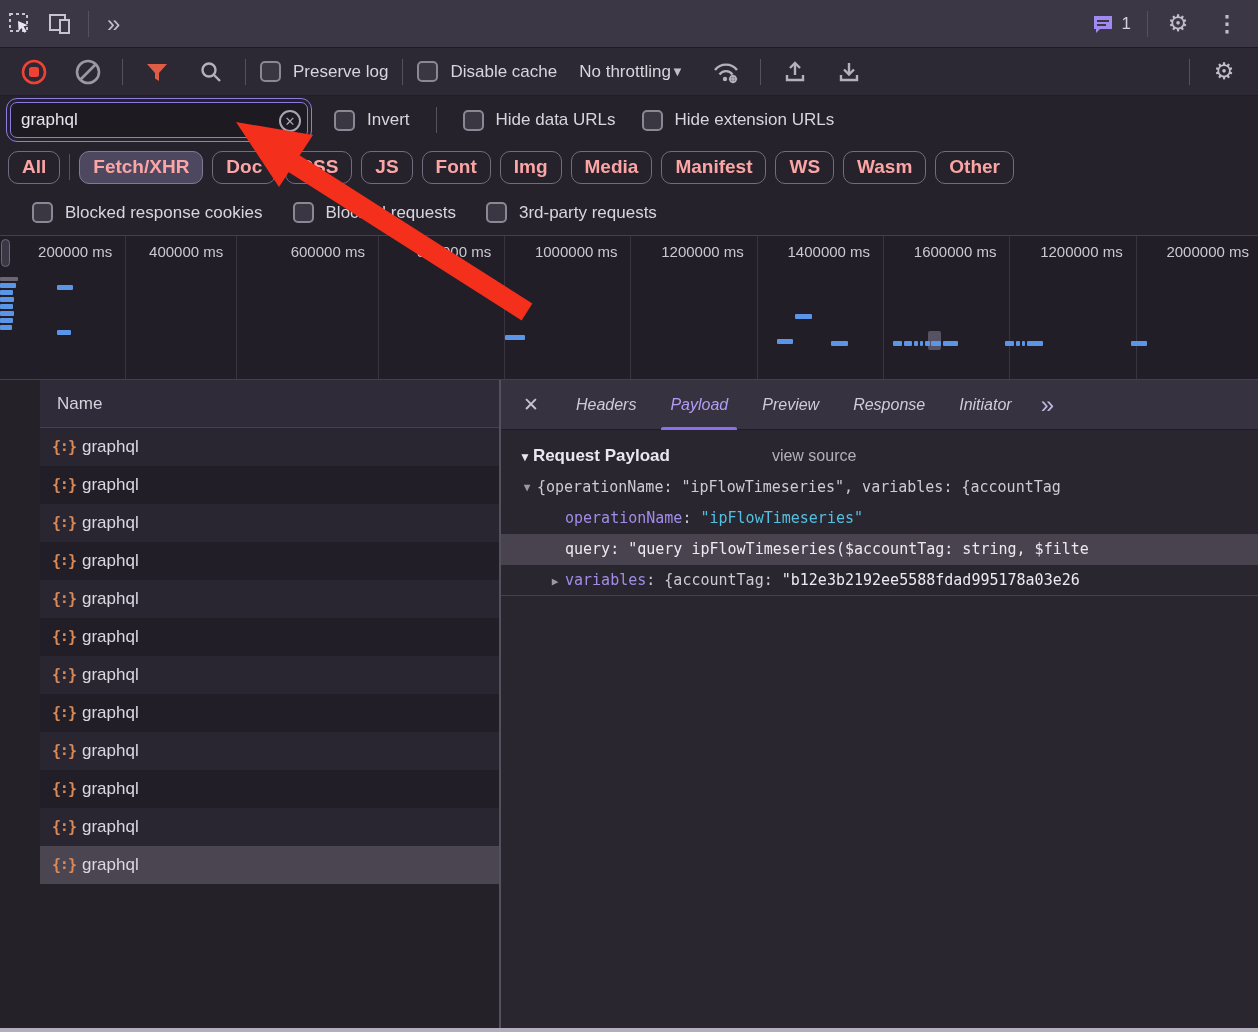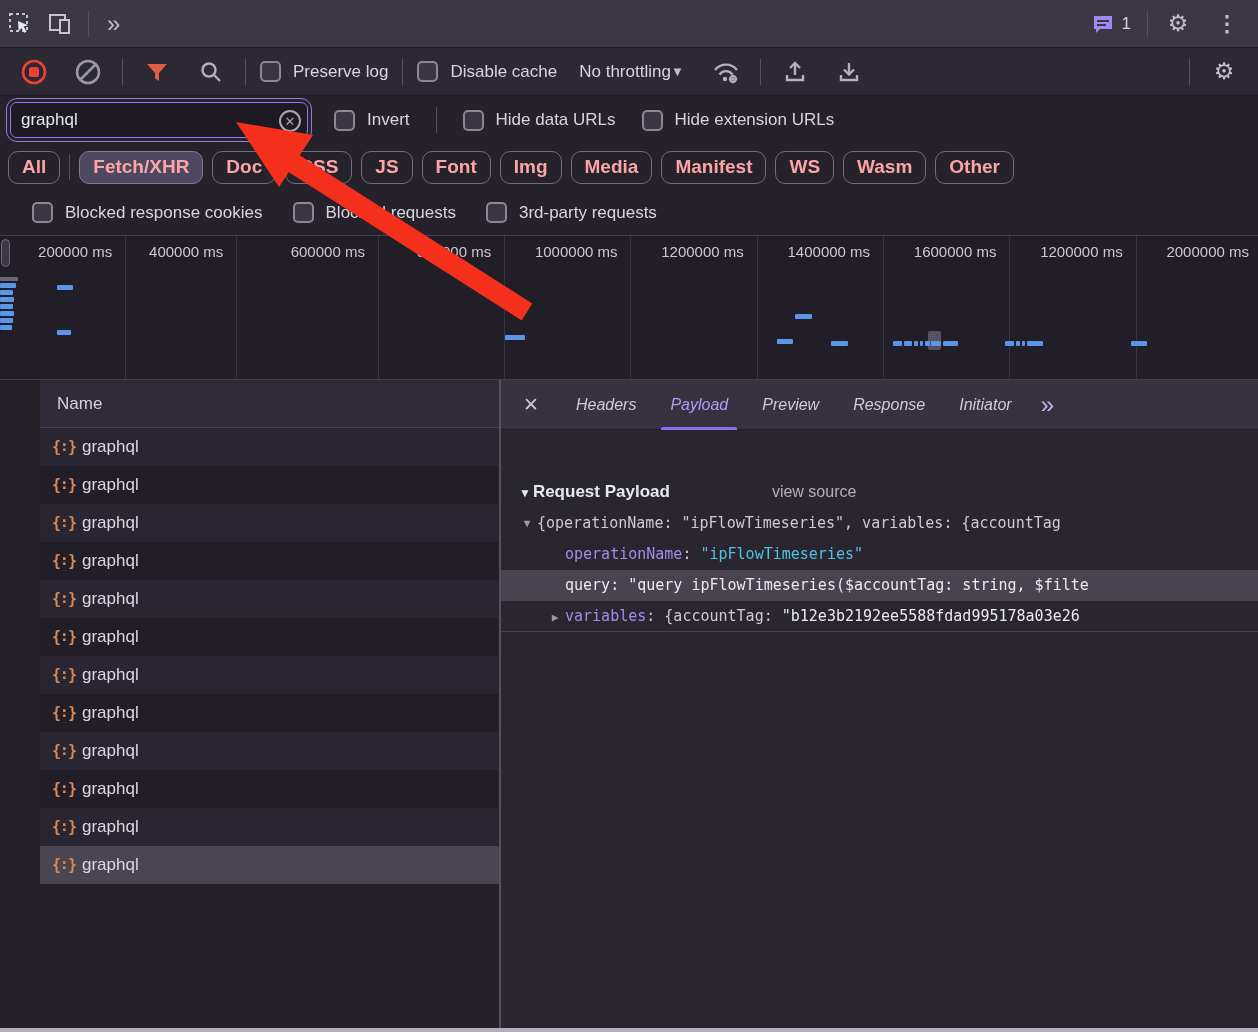--- a/index.html
+++ b/index.html
@@ -88,21 +88,21 @@
     font-size:16px; color:#cfccd7; white-space:nowrap;font-style:italic; }
   .det-tab.selected { color:#b29cf6; }
   .det-tab.selected::after { content:""; position:absolute; left:8px; right:8px; bottom:0;
     height:3px; background:#8b6ff0; border-radius:2px 2px 0 0; }
   .det-more { font-size:24px; color:#c0b4e4; padding:0 12px; line-height:1; }
 
   .payload { flex:1; font-family:"DejaVu Sans Mono", monospace; font-size:15px; color:#cdcad5; }
   .payload-head { display:flex; align-items:baseline; padding:16px 0 6px 18px;
     font-family:"Liberation Sans", sans-serif; }
   .payload-head .tri { color:#e9e7ee; font-size:12px; margin-right:2px; }
-  .payload-title { font-size:17px; font-weight:bold; color:#e9e7ee;margin-top:36px; }
+  .payload-title { font-size:17px; font-weight:bold; color:#e9e7ee; }
   .view-source { font-size:16px; color:#b3afbb; margin-left:102px; font-weight:normal; }
   .tree-row { height:31px; line-height:31px; white-space:nowrap; overflow:hidden; position:relative; }
   .tree-row .arrow { color:#9b97a5; font-size:11px; display:inline-block; width:20px; text-align:center; }
   .tree-row.root { padding-left:36px; }
   .tree-row.child { padding-left:64px; }
   .tree-row.vars { padding-left:44px; border-bottom:1px solid #45404d; }
   .tree-row.highlight { background:#49424f; color:#e3e1e8; }
   .key { color:#a28ce8; }
   .str { color:#52c0e0; }
   .plain { color:#cdcad5; }

